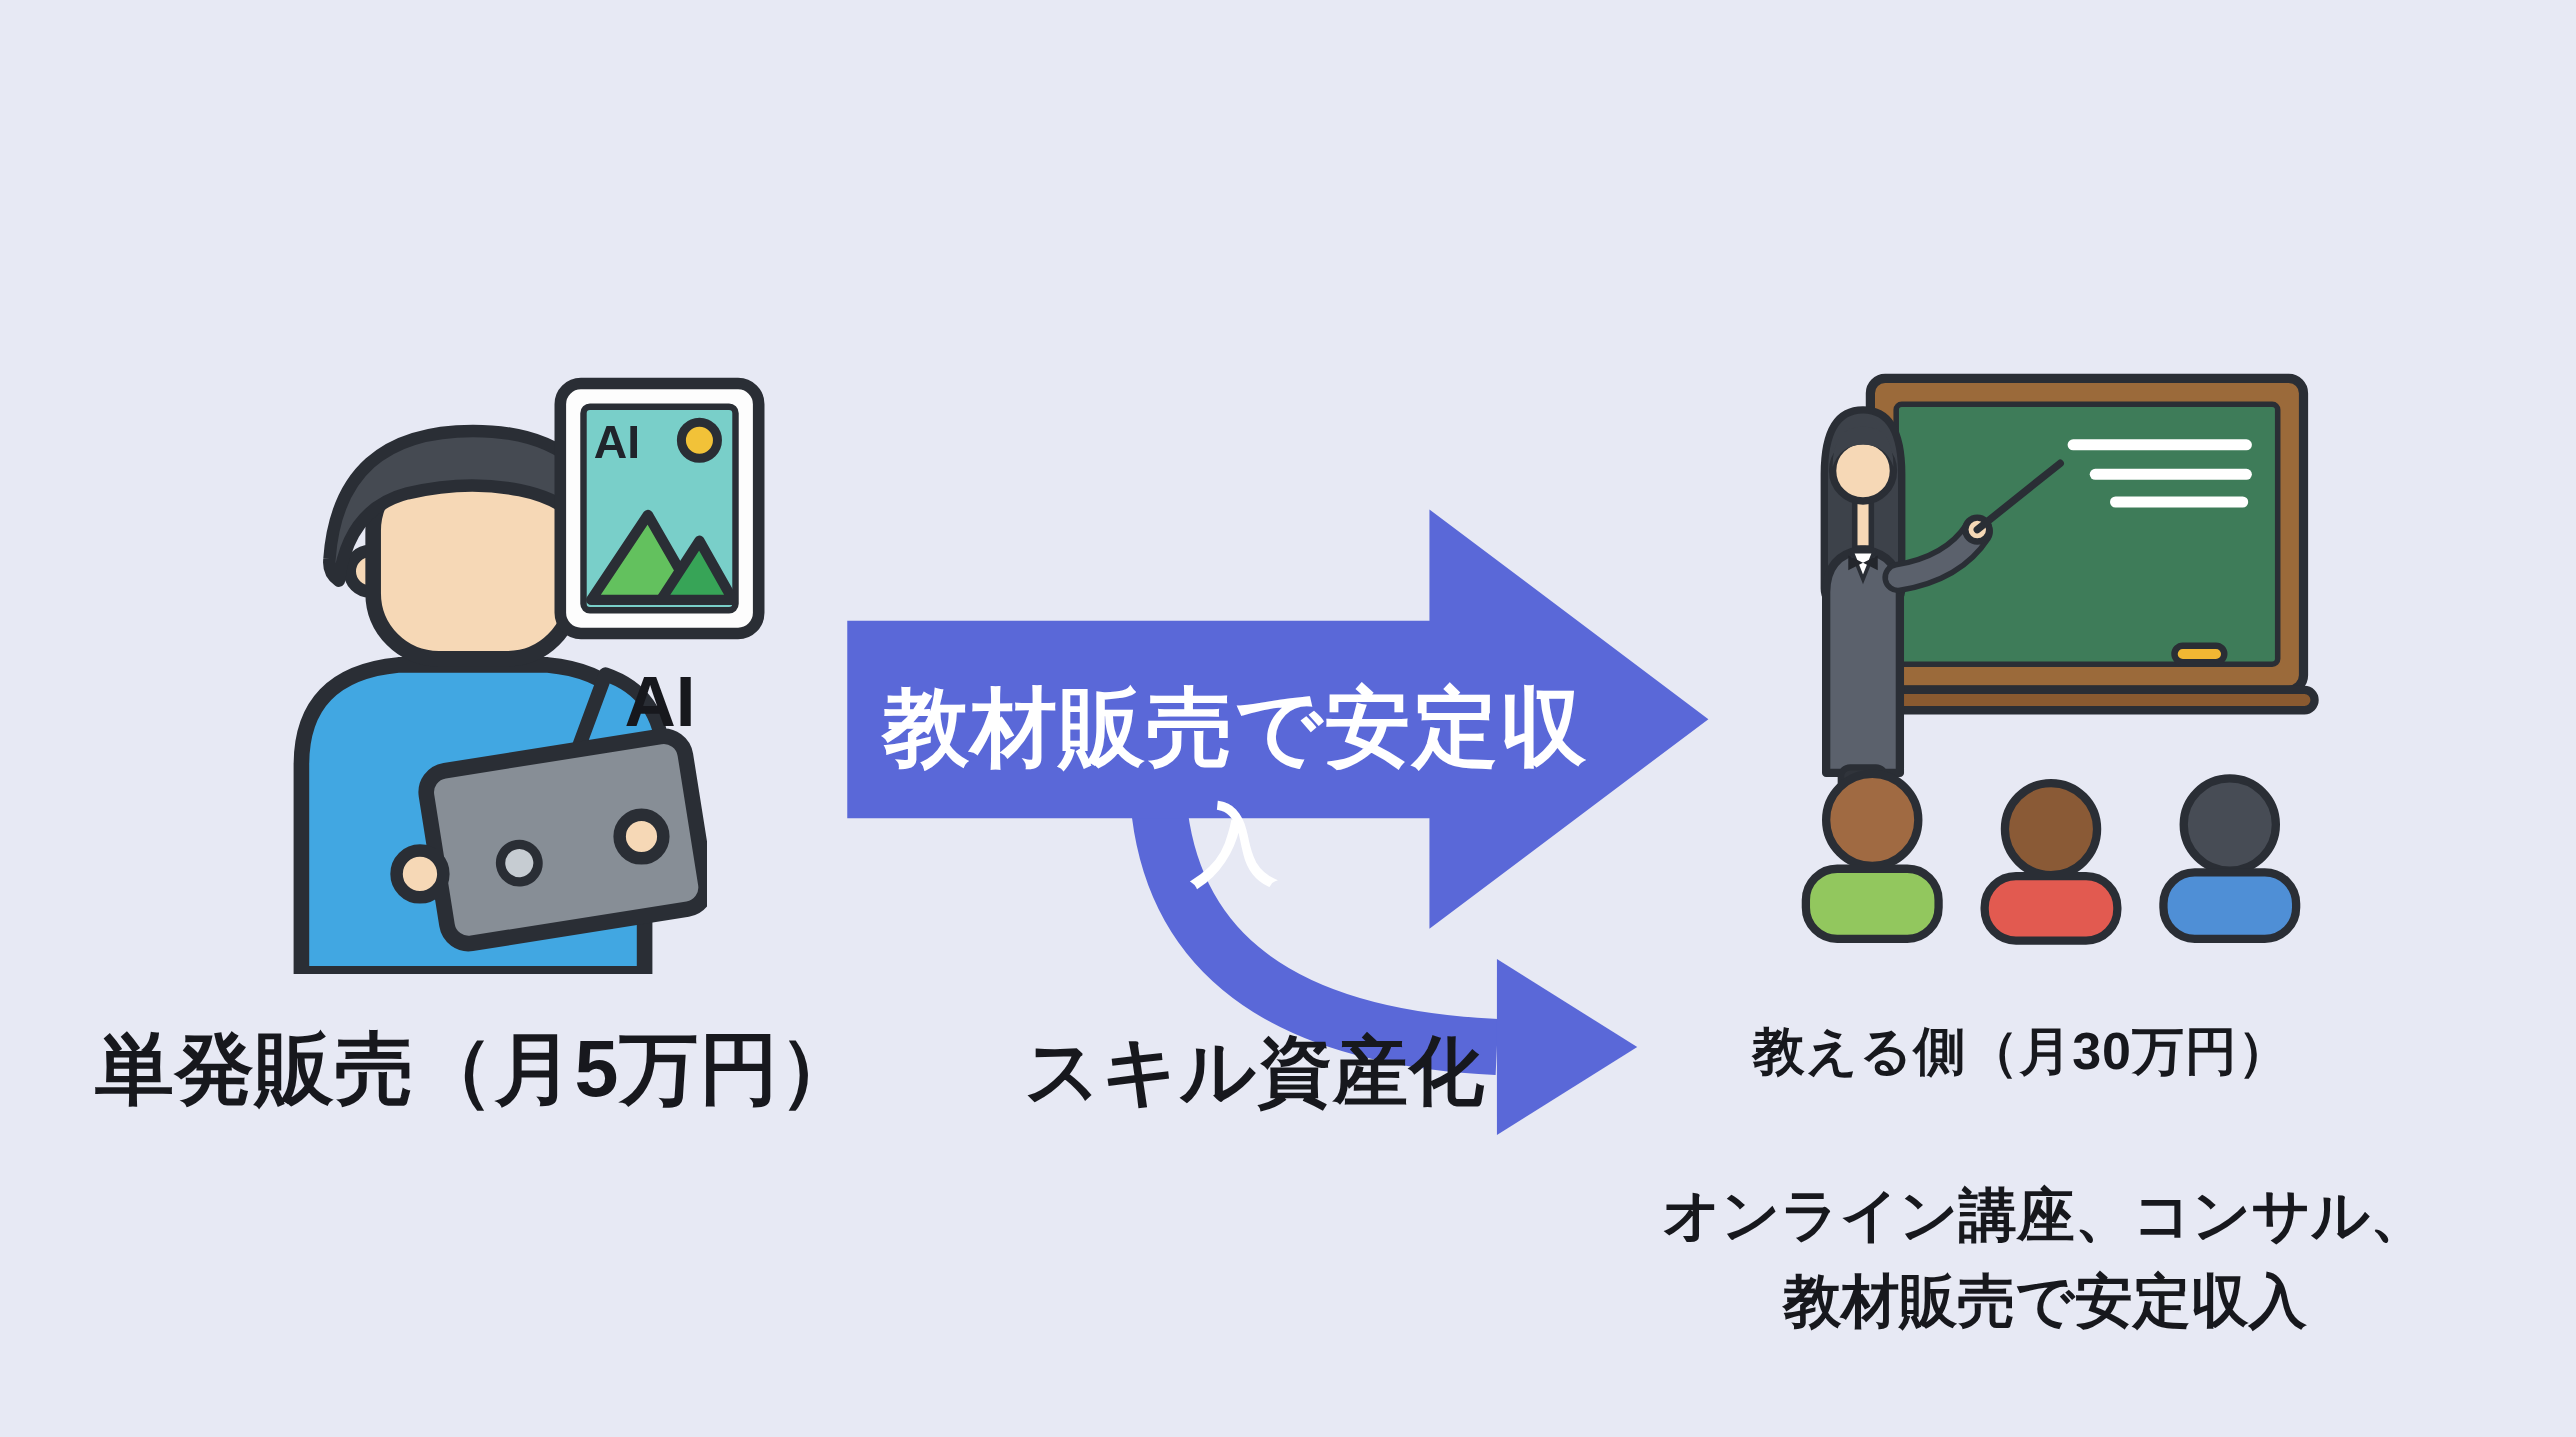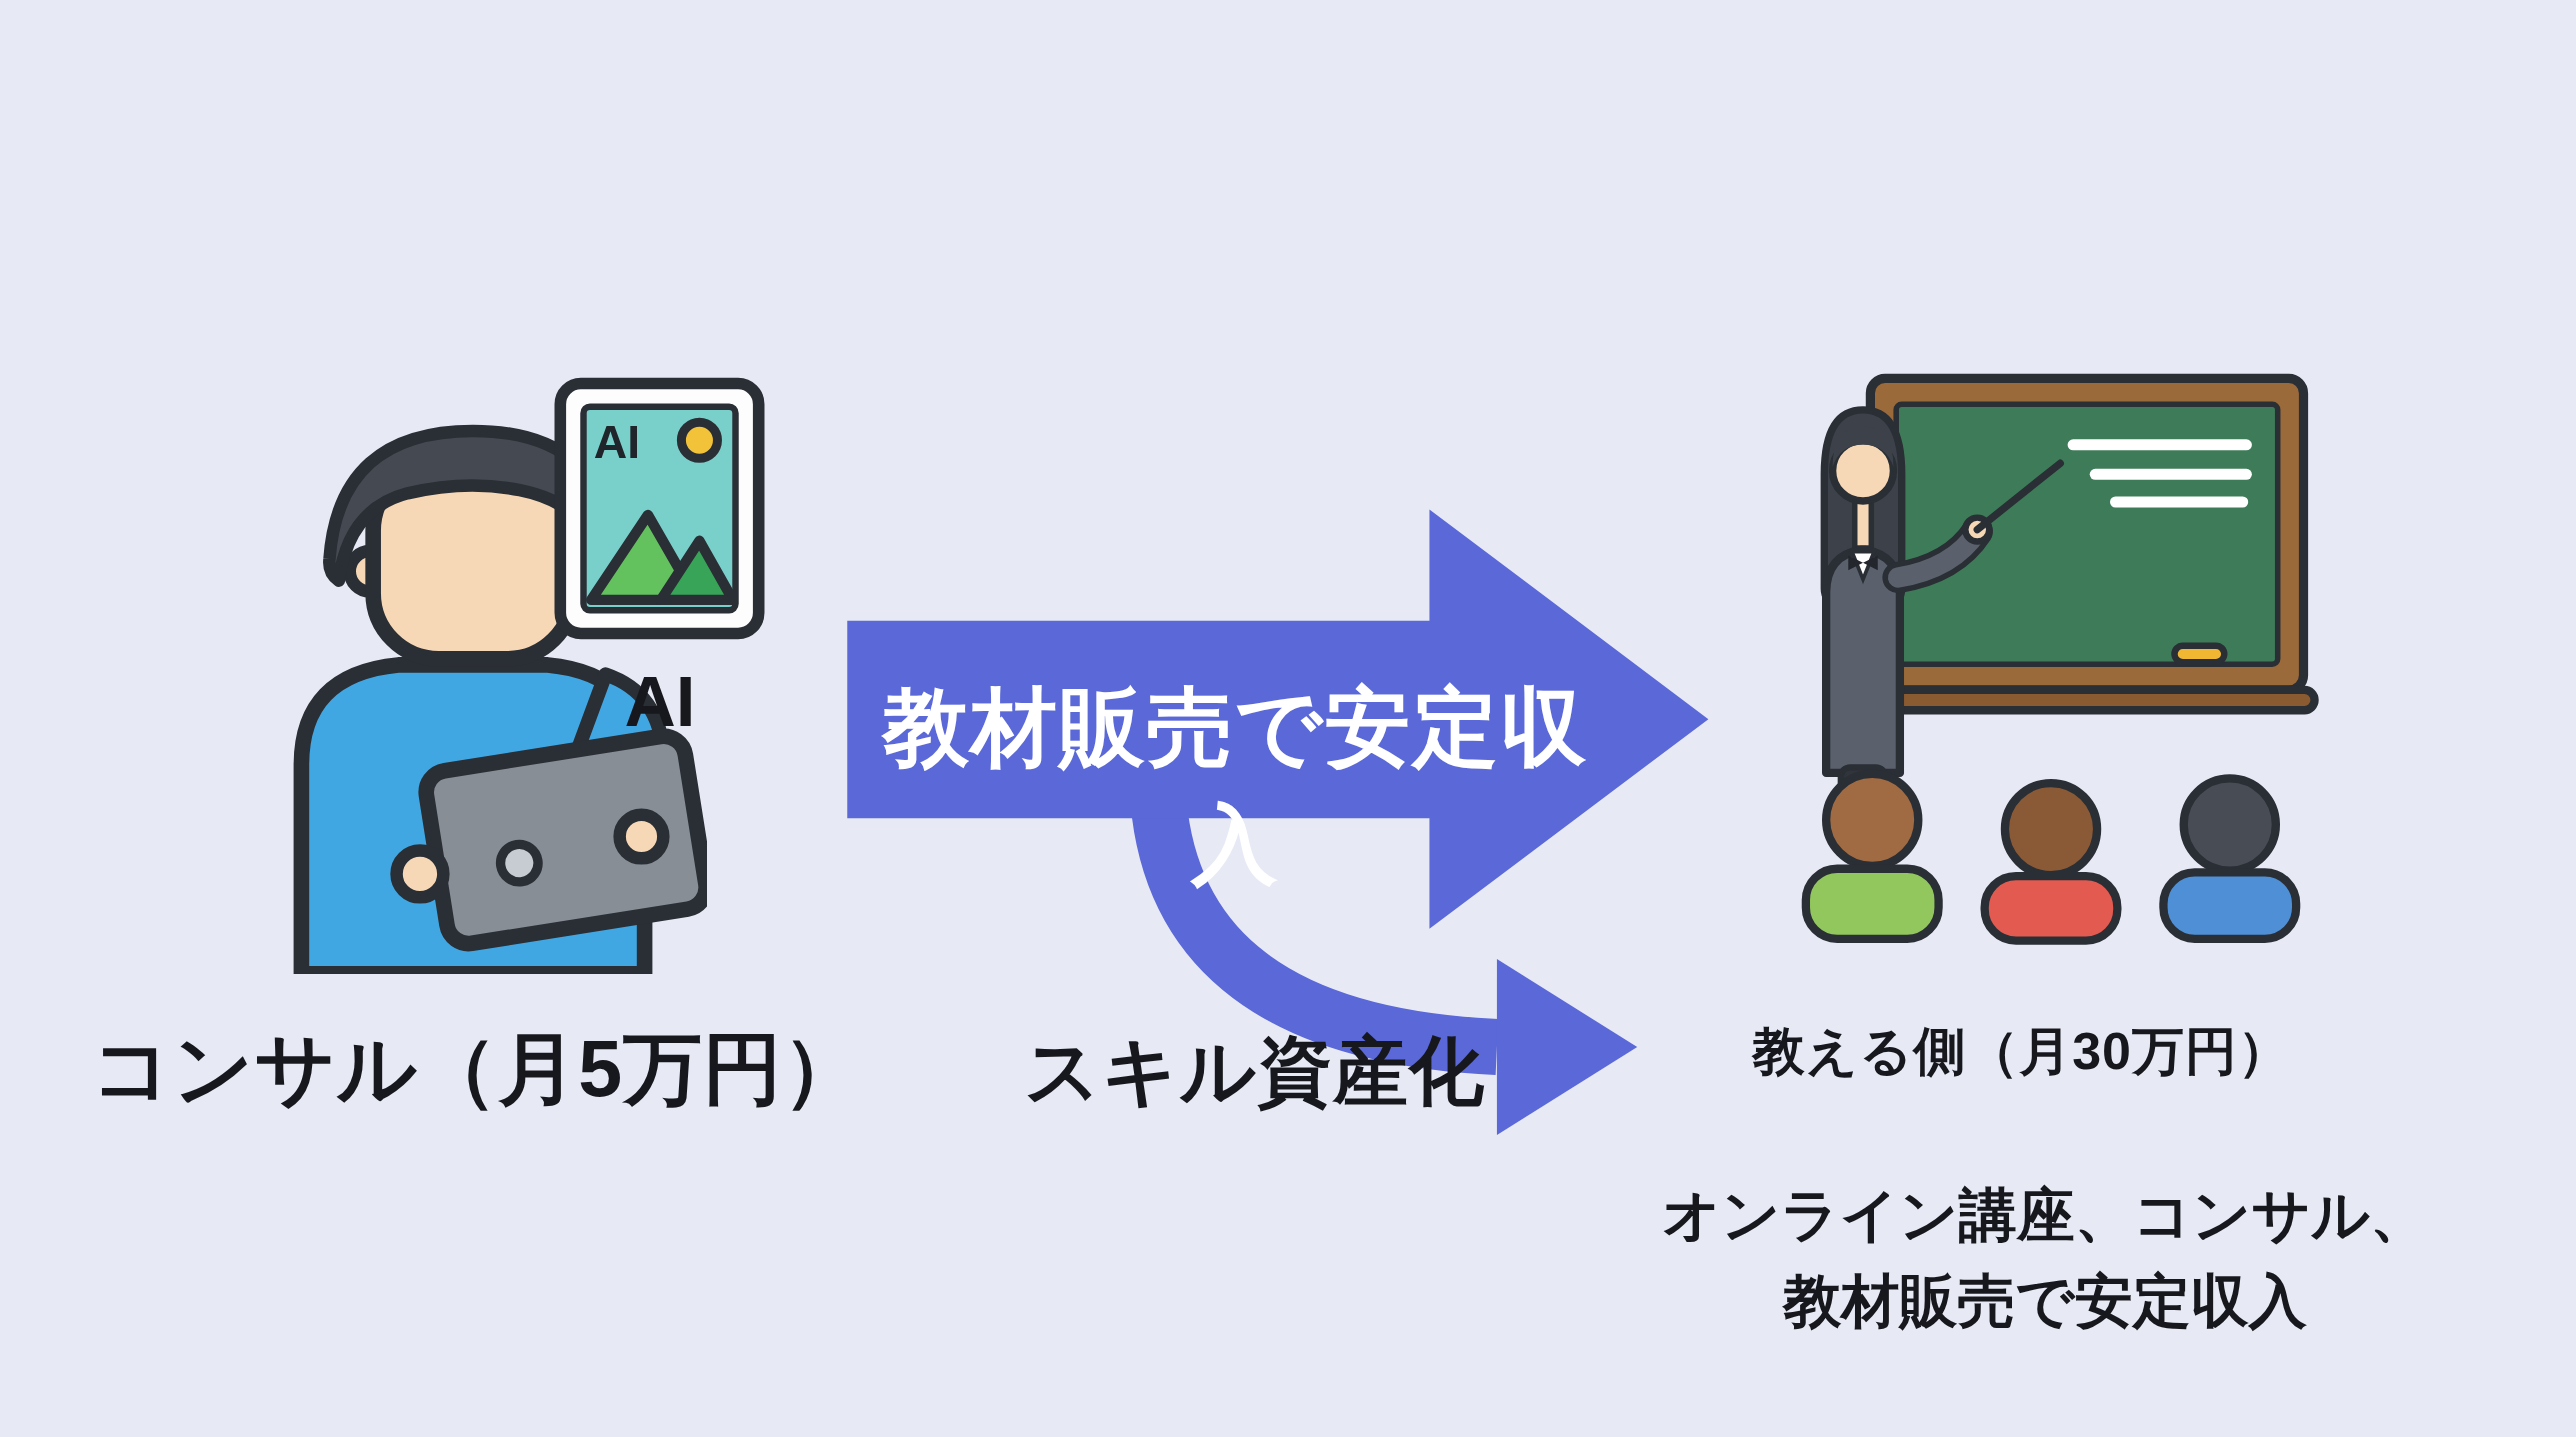--- a/index.html
+++ b/index.html
@@ -67,21 +67,21 @@
   <svg class="abs frame-svg" viewBox="0 0 170 210">
     <rect x="8" y="8" width="154" height="194" rx="16" fill="#fdfdfd" stroke="#2a2e35" stroke-width="9"></rect>
     <rect x="26" y="26" width="118" height="158" rx="5" fill="#79cfc9" stroke="#2a2e35" stroke-width="5"></rect>
     <circle cx="116" cy="52" r="14" fill="#f2c238" stroke="#2a2e35" stroke-width="7"></circle>
     <path d="M32,176 L76,110 L114,176 Z" fill="#63c15e" stroke="#2a2e35" stroke-width="8" stroke-linejoin="round"></path>
     <path d="M86,176 L116,130 L142,176 Z" fill="#37a457" stroke="#2a2e35" stroke-width="8" stroke-linejoin="round"></path>
     <text x="34" y="66" class="frame-ai-text">AI</text>
   </svg>
   <div class="abs frame-caption">AI</div>
 
-  <div class="abs caption left-caption">コンサル（月5万円）</div>
+  <div class="abs caption left-caption">単発販売（月5万円）</div>
 
   <svg class="abs branch-svg" viewBox="0 0 650 420">
     <path class="arrow-stroke" d="M88,0 C100,140 190,252 450,264" fill="none" stroke-width="60"></path>
     <polygon class="arrow-fill" points="450,170 450,358 600,264"></polygon>
   </svg>
 
   <svg class="abs arrow-svg" viewBox="0 0 930 500">
     <polygon class="arrow-fill" points="0,143 622,143 622,24 920,248 622,472 622,354 0,354"></polygon>
   </svg>
   <div class="abs arrow-label">教材販売で安定収入</div>

